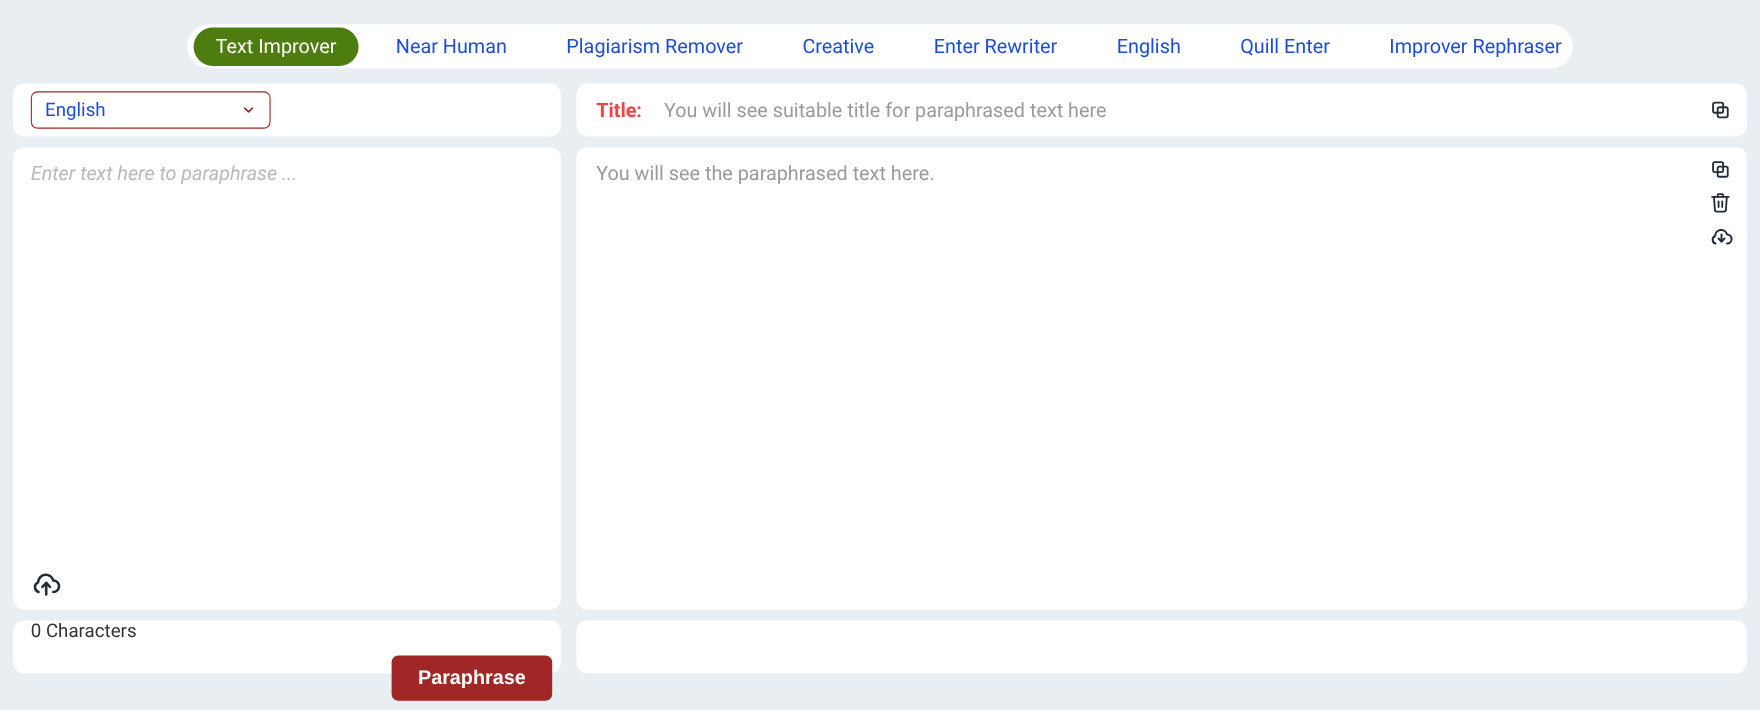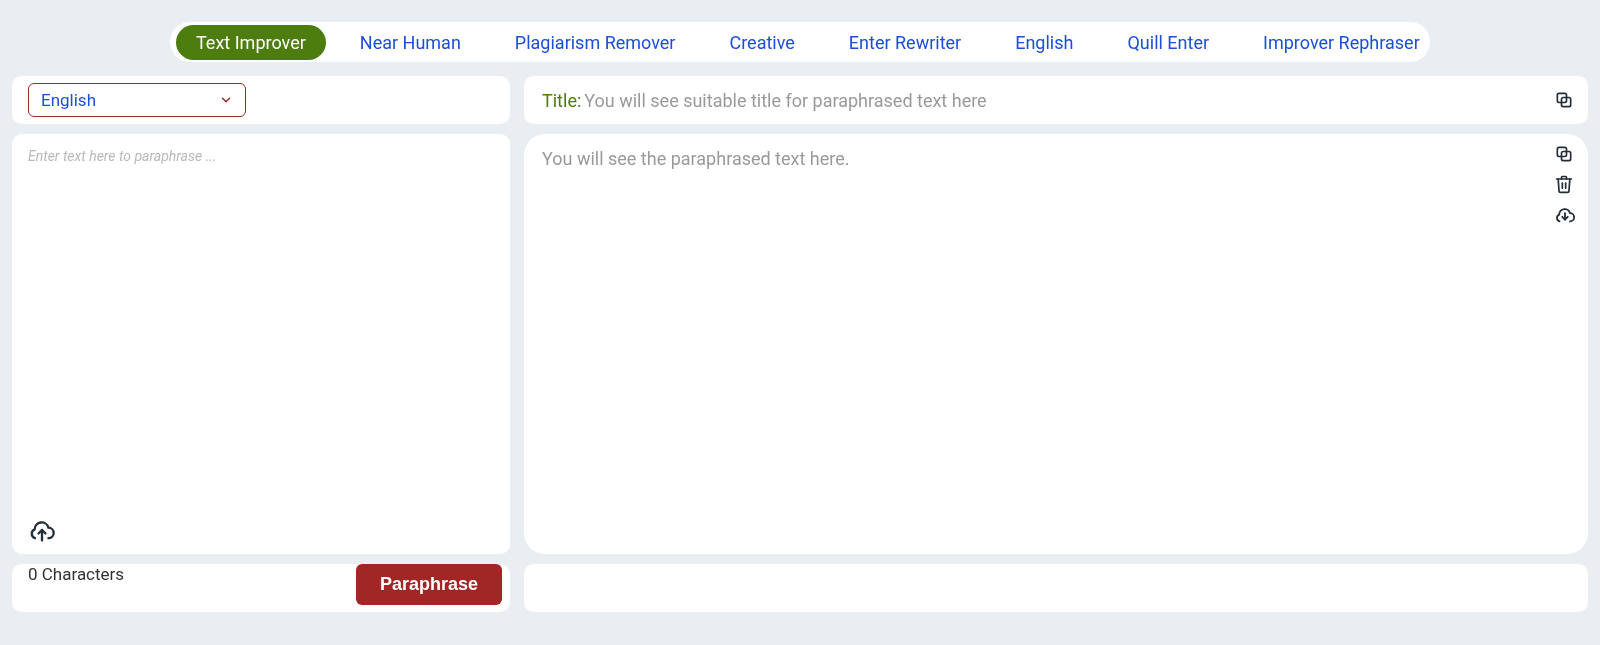--- a/index.html
+++ b/index.html
@@ -79,21 +79,21 @@
       height: 420px;
       padding: 14px 16px;
       position: relative;
     }
     .textarea {
       width: 100%;
       height: 92%;
       border: none;
       outline: none;
       resize: none;
-      font-size: 14px;
+      font-size: 18px;
       font-style: italic;
       color: #333;
       font-family: inherit;
     }
     .textarea::placeholder { color: #b9b9b9; font-style: italic; }
     .upload-icon {
       position: absolute;
       left: 16px;
       bottom: 10px;
       cursor: pointer;
@@ -111,43 +111,43 @@
     }
     .paraphrase-btn {
       background: #a02725;
       color: #fff;
       border: none;
       border-radius: 6px;
       padding: 10px 24px;
       font-size: 18px;
       font-weight: 600;
       cursor: pointer;
+      margin-top: 32px;
     }
     .title-card {
       height: 48px;
       display: flex;
       align-items: center;
       padding: 0 18px;
       font-size: 18px;
       position: relative;
     }
-    .title-label { color: #4d7c0f; }
-    .title-text { color: #9a9a9a; margin-left: 3px; }
+    .title-label { color: #ef4444; font-weight: bold; }
+    .title-text { color: #9a9a9a; margin-left: 20px; }
     .copy-right {
       position: absolute;
       right: 14px;
       top: 50%;
       transform: translateY(-50%);
       cursor: pointer;
     }
     .output-card {
       height: 420px;
       padding: 14px 18px;
       position: relative;
-      border-radius: 21px;
     }
     .output-text {
       font-size: 18px;
       color: #9a9a9a;
     }
     .side-icons {
       position: absolute;
       right: 12px;
       top: 10px;
       display: flex;

